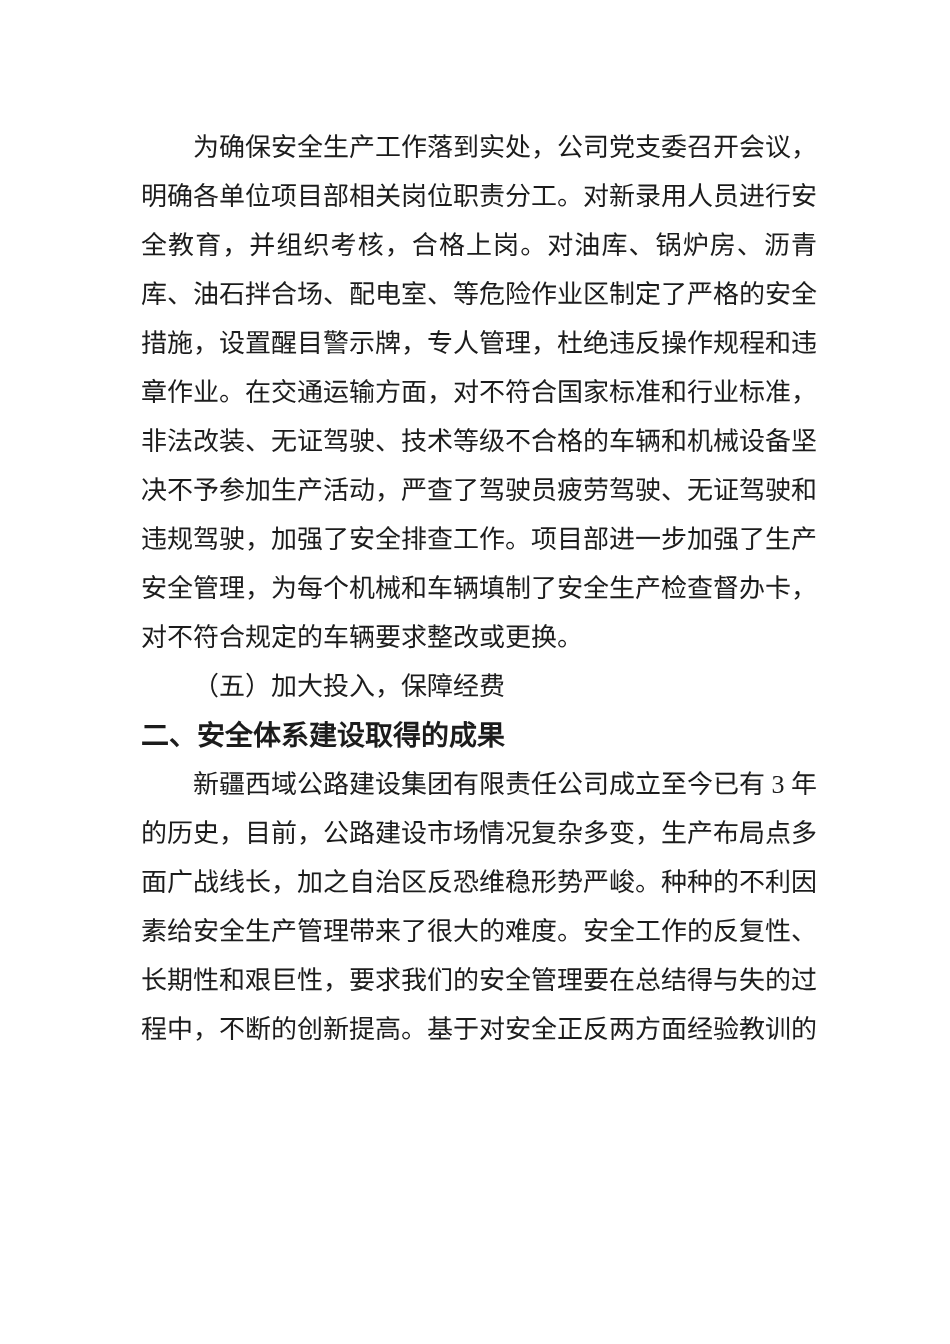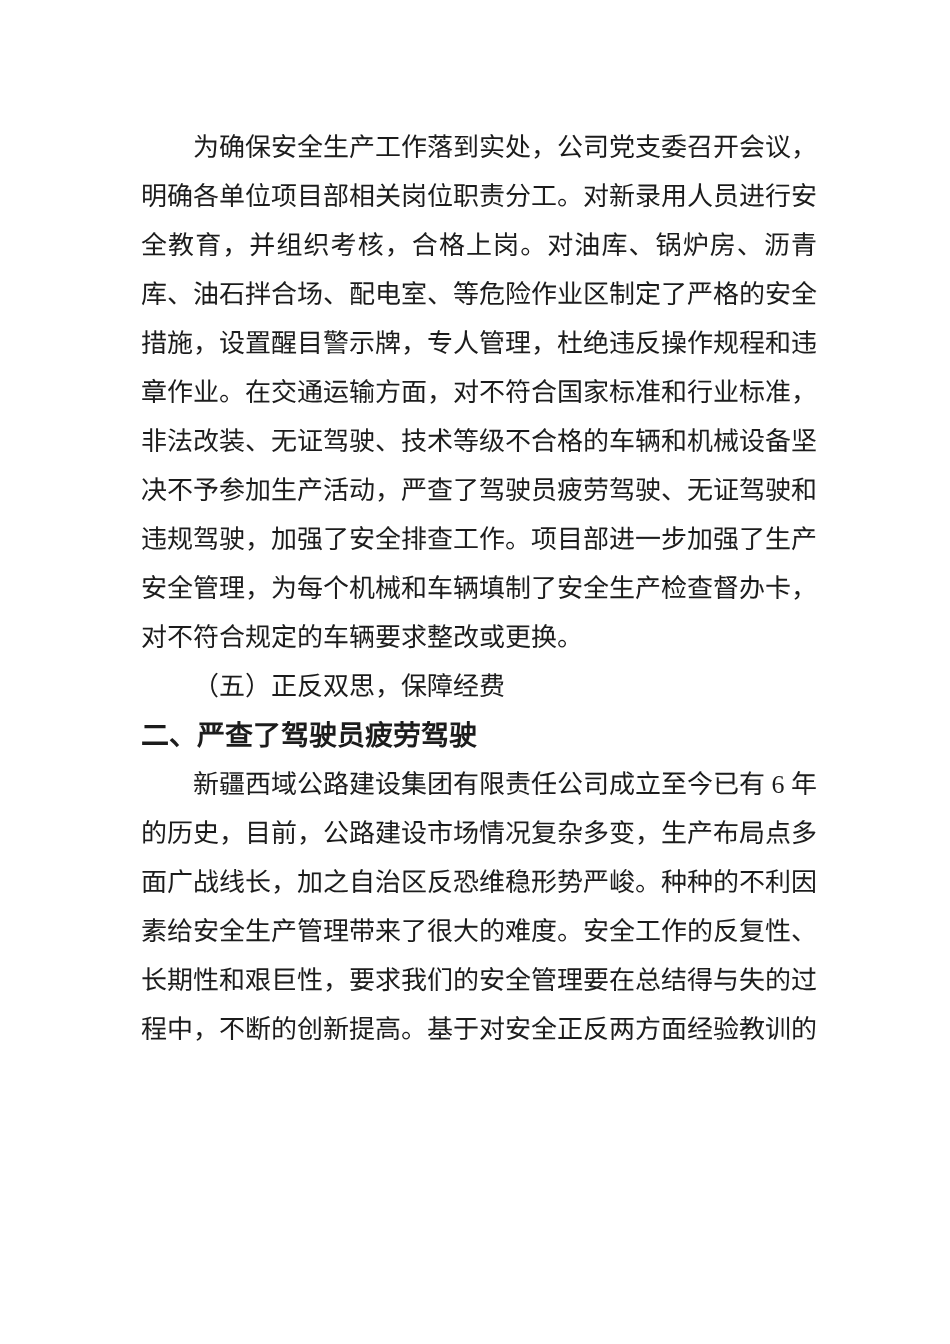--- a/index.html
+++ b/index.html
@@ -38,17 +38,17 @@
     font-size: 28px;
     text-indent: 0;
   }
 </style>
 </head>
 <body>
 
 <div class="page">
   <div class="doc-body">
       <div class="block para">为确保安全生产工作落到实处，公司党支委召开会议，明确各单位项目部相关岗位职责分工。对新录用人员进行安全教育，并组织考核，合格上岗。对油库、锅炉房、沥青库、油石拌合场、配电室、等危险作业区制定了严格的安全措施，设置醒目警示牌，专人管理，杜绝违反操作规程和违章作业。在交通运输方面，对不符合国家标准和行业标准，非法改装、无证驾驶、技术等级不合格的车辆和机械设备坚决不予参加生产活动，严查了驾驶员疲劳驾驶、无证驾驶和违规驾驶，加强了安全排查工作。项目部进一步加强了生产安全管理，为每个机械和车辆填制了安全生产检查督办卡，对不符合规定的车辆要求整改或更换。</div>
-      <div class="block para">（五）正反双思，保障经费</div>
-      <div class="block heading">二、严查了驾驶员疲劳驾驶</div>
-      <div class="block para">新疆西域公路建设集团有限责任公司成立至今已有 6 年的历史，目前，公路建设市场情况复杂多变，生产布局点多面广战线长，加之自治区反恐维稳形势严峻。种种的不利因素给安全生产管理带来了很大的难度。安全工作的反复性、长期性和艰巨性，要求我们的安全管理要在总结得与失的过程中，不断的创新提高。基于对安全正反两方面经验教训的</div>
+      <div class="block para">（五）加大投入，保障经费</div>
+      <div class="block heading">二、安全体系建设取得的成果</div>
+      <div class="block para">新疆西域公路建设集团有限责任公司成立至今已有 3 年的历史，目前，公路建设市场情况复杂多变，生产布局点多面广战线长，加之自治区反恐维稳形势严峻。种种的不利因素给安全生产管理带来了很大的难度。安全工作的反复性、长期性和艰巨性，要求我们的安全管理要在总结得与失的过程中，不断的创新提高。基于对安全正反两方面经验教训的</div>
     </div>
 </div>
 
 </body></html>

